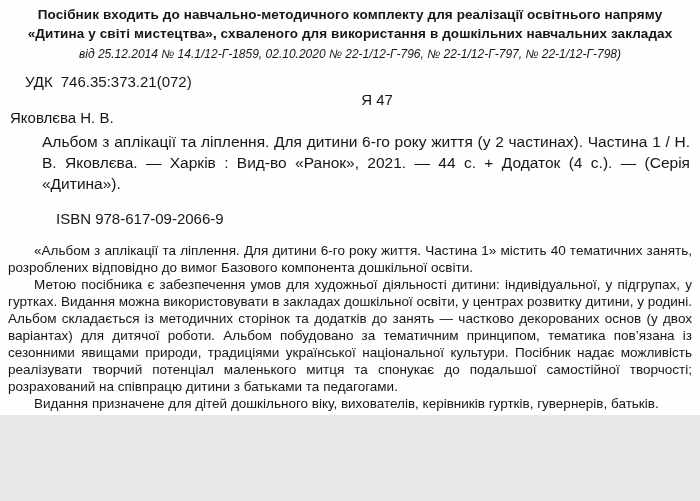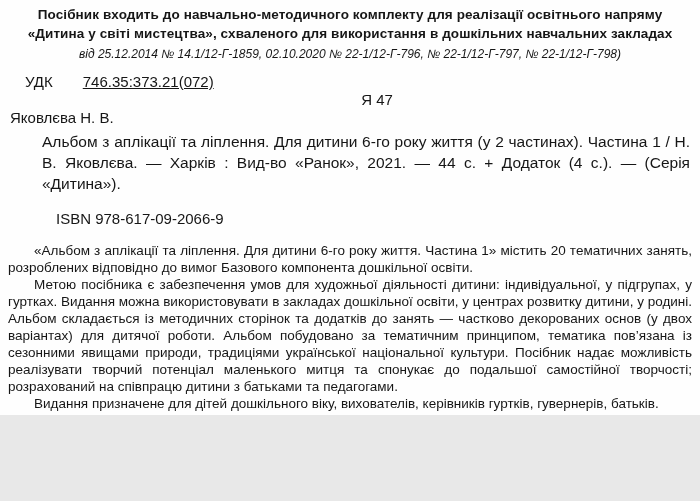--- a/index.html
+++ b/index.html
@@ -24,21 +24,21 @@
   }
   .note {
     text-align: center;
     font-style: italic;
     font-size: 12px;
     line-height: 17px;
     margin-top: 3px;
   }
   .catalog { margin-top: 10px; font-size: 15px; }
   .udk-row { padding-left: 17px; line-height: 18px; }
-  .udk-value { margin-left: 30px; text-decoration: underline; }
+  .udk-value { margin-left: 8px; }
   .author-code { padding-left: 54px; line-height: 18px; text-align: center; }
   .author { padding-left: 2px; font-weight: 400; line-height: 18px; }
   .description {
     margin: 4px 2px 16px 34px;
     text-align: justify;
     font-size: 15.5px;
     line-height: 21px;
   }
   .isbn { margin-top: 3px; padding-left: 48px; font-size: 15px; line-height: 18px; }
   .annotation {
@@ -74,21 +74,21 @@
     <div class="udk-row">
       <span class="udk-label">УДК</span><span class="udk-value">746.35:373.21(072)</span>
     </div>
     <div class="author-code">Я 47</div>
     <div class="author">Яковлєва Н. В.</div>
     <p class="description">Альбом з аплікації та ліплення. Для дитини 6-го року життя (у 2 частинах). Частина 1 / Н. В. Яковлєва. — Харків : Вид-во «Ранок», 2021. — 44 с. + Додаток (4 с.). — (Серія «Дитина»).</p>
     <div class="isbn">ISBN 978-617-09-2066-9</div>
   </div>
 
   <div class="annotation">
-    <p>«Альбом з аплікації та ліплення. Для дитини 6-го року життя. Частина 1» містить 20 тематичних занять, розроблених відповідно до вимог Базового компонента дошкільної освіти.</p>
+    <p>«Альбом з аплікації та ліплення. Для дитини 6-го року життя. Частина 1» містить 40 тематичних занять, розроблених відповідно до вимог Базового компонента дошкільної освіти.</p>
     <p>Метою посібника є забезпечення умов для художньої діяльності дитини: індивідуальної, у підгрупах, у гуртках. Видання можна використовувати в закладах дошкільної освіти, у центрах розвитку дитини, у родині. Альбом складається із методичних сторінок та додатків до занять — частково декорованих основ (у двох варіантах) для дитячої роботи. Альбом побудовано за тематичним принципом, тематика пов’язана із сезонними явищами природи, традиціями української національної культури. Посібник надає можливість реалізувати творчий потенціал маленького митця та спонукає до подальшої самостійної творчості; розрахований на співпрацю дитини з батьками та педагогами.</p>
     <p>Видання призначене для дітей дошкільного віку, вихователів, керівників гуртків, гувернерів, батьків.</p>
   </div>
 
   <div class="copyright">
     <div>© ТОВ Видавництво «Ранок», 2021</div>
   </div>
 
 </div>
 

